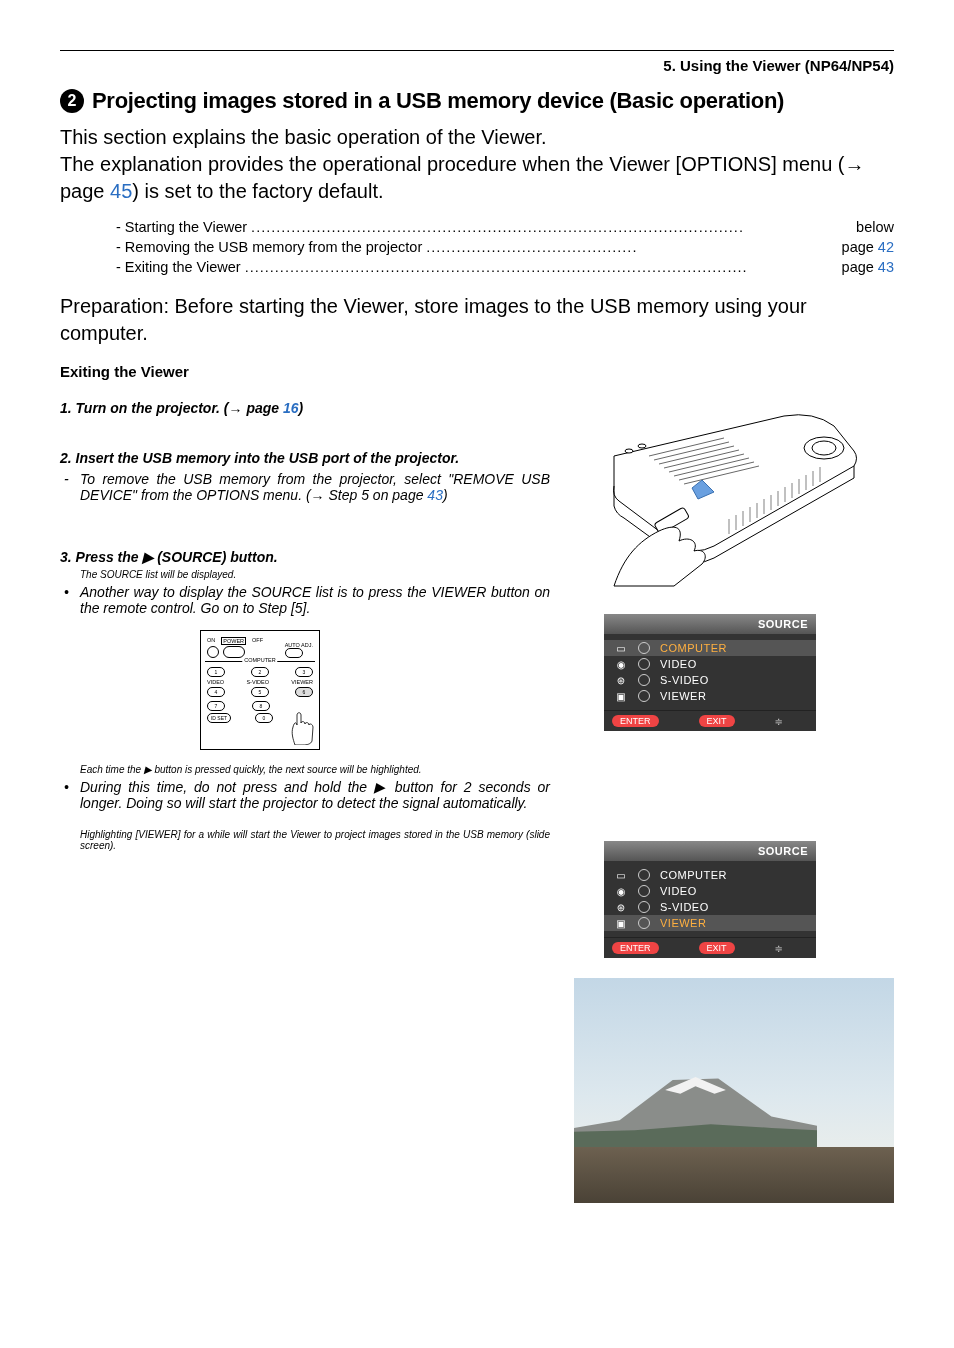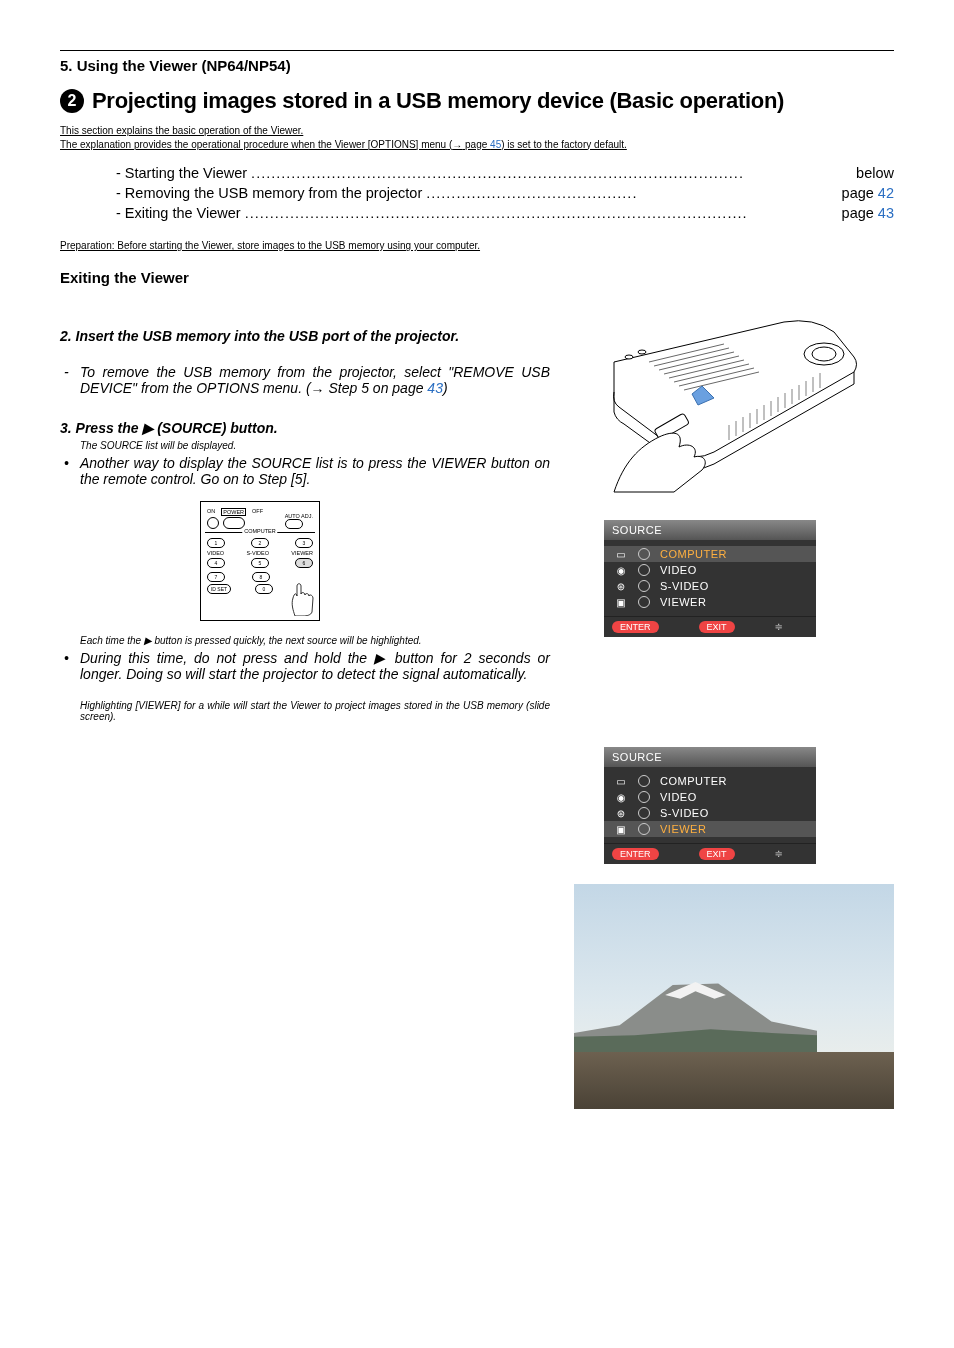--- a/index.html
+++ b/index.html
@@ -14,21 +14,21 @@
     margin: 0 auto;
     padding: 50px 60px 40px 60px;
     box-sizing: border-box;
     position: relative;
   }
   .header-line {
     border-top: 1px solid #000;
     margin-bottom: 6px;
   }
   .chapter-header {
-    text-align: left;
+    text-align: right;
     font-weight: bold;
     font-size: 15px;
     margin-bottom: 14px;
   }
   .title-row {
     display: flex;
     align-items: center;
     margin-bottom: 10px;
   }
   .title-num {
@@ -43,23 +43,22 @@
     justify-content: center;
     margin-right: 8px;
     font-size: 16px;
   }
   .title-text {
     font-weight: 900;
     font-size: 22px;
     letter-spacing: -0.3px;
   }
   .body-text {
-    font-size: 10px;
+    font-size: 20px;
     line-height: 1.35;
-    text-decoration: underline;
   }
   .toc {
     margin: 14px 0 14px 56px;
     font-size: 14.5px;
   }
   .toc-row {
     display: flex;
     margin-bottom: 4px;
   }
   .toc-label { flex: none; }
@@ -103,21 +102,21 @@
     position: relative;
   }
   .bullet::before {
     content: "•";
     position: absolute;
     left: 4px;
   }
   .dash-note {
     font-style: italic;
     font-size: 14px;
-    margin: 20px 0 4px 0;
+    margin: 5px 0 4px 0;
     padding-left: 20px;
     position: relative;
     text-align: justify;
   }
   .dash-note::before {
     content: "-";
     position: absolute;
     left: 4px;
   }
   .projector-illust {
@@ -131,22 +130,23 @@
     color: #fff;
     font-family: Arial, sans-serif;
     font-size: 11px;
     width: 212px;
     margin-left: 30px;
     position: relative;
   }
   .source-title {
     background: linear-gradient(#888,#555);
     padding: 4px 8px;
-    font-weight: normal;
+    font-weight: bold;
     letter-spacing: 0.5px;
+    text-align: right;
   }
   .source-body {
     background: #333;
     padding: 6px 0 6px 0;
   }
   .source-row {
     display: flex;
     align-items: center;
     padding: 2px 10px;
     gap: 10px;
@@ -269,27 +269,30 @@
       <span class="toc-page"><span>page </span><span class="link">43</span></span>
     </div>
   </div>
 
   <div class="body-text" style="margin-top:18px; margin-bottom:10px;">Preparation: Before starting the Viewer, store images to the USB memory using your computer.</div>
 
   <div class="sec-heading">Exiting the Viewer</div>
 
   <div class="two-col">
     <div class="left-col">
+      <div class="step">
+        <span>1.  Turn on the projector. (</span><span>→</span><span> page </span><span class="link" style="font-style:italic;">16</span><span>)</span>
+      </div>
 
       <div class="step just" style="margin-top:34px;">2.  Insert the USB memory into the USB port of the projector.</div>
       <div class="dash-note">
         <span>To remove the USB memory from the projector, select "REMOVE USB DEVICE" from the OPTIONS menu. (</span><span>→</span><span> Step 5 on page </span><span class="link">43</span><span>)</span>
       </div>
 
-      <div class="step" style="margin-top:24px;">3.  Press the ▶ (SOURCE) button.</div>
+      <div class="step" style="margin-top:46px;">3.  Press the ▶ (SOURCE) button.</div>
       <div class="note">The SOURCE list will be displayed.</div>
       <div class="bullet just">Another way to display the SOURCE list is to press the VIEWER button on the remote control. Go on to Step [5].</div>
 
       <div class="remote-box">
         <div class="remote-toprow">
           <div style="text-align:center;">
             <div style="display:flex;gap:6px;">
                 <span class="remote-label">ON</span>
                 <span class="remote-label" style="border:1px solid #000;padding:0 1px;">POWER</span>
                 <span class="remote-label">OFF</span>

